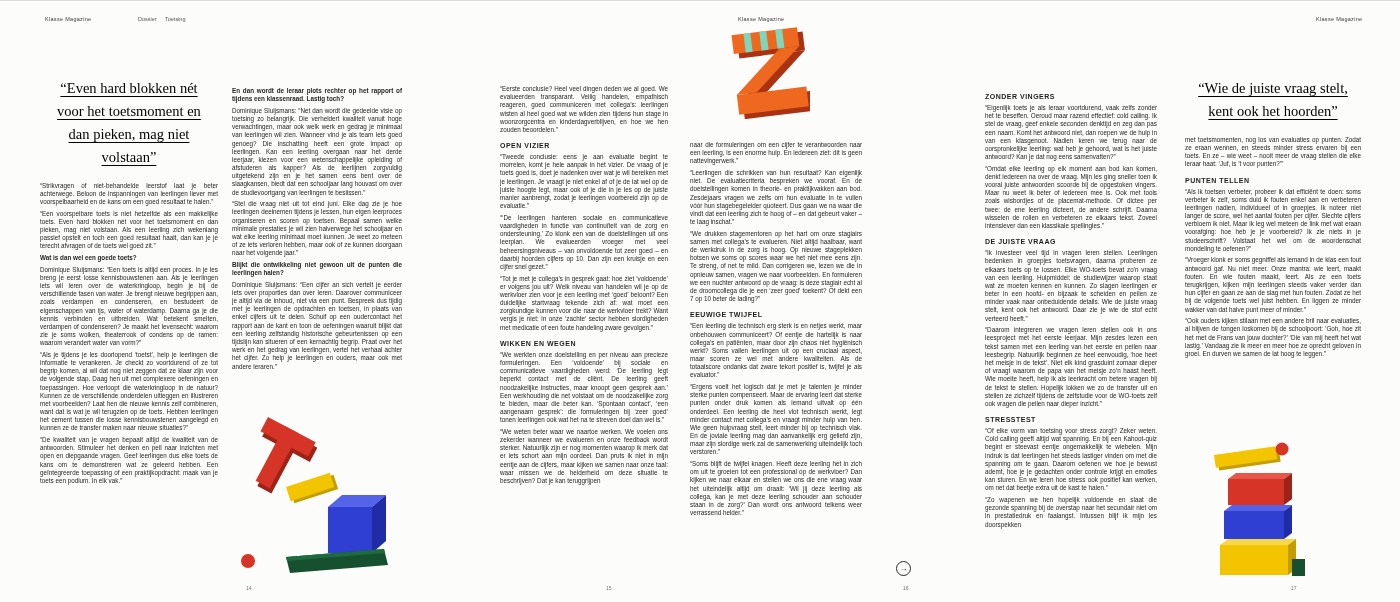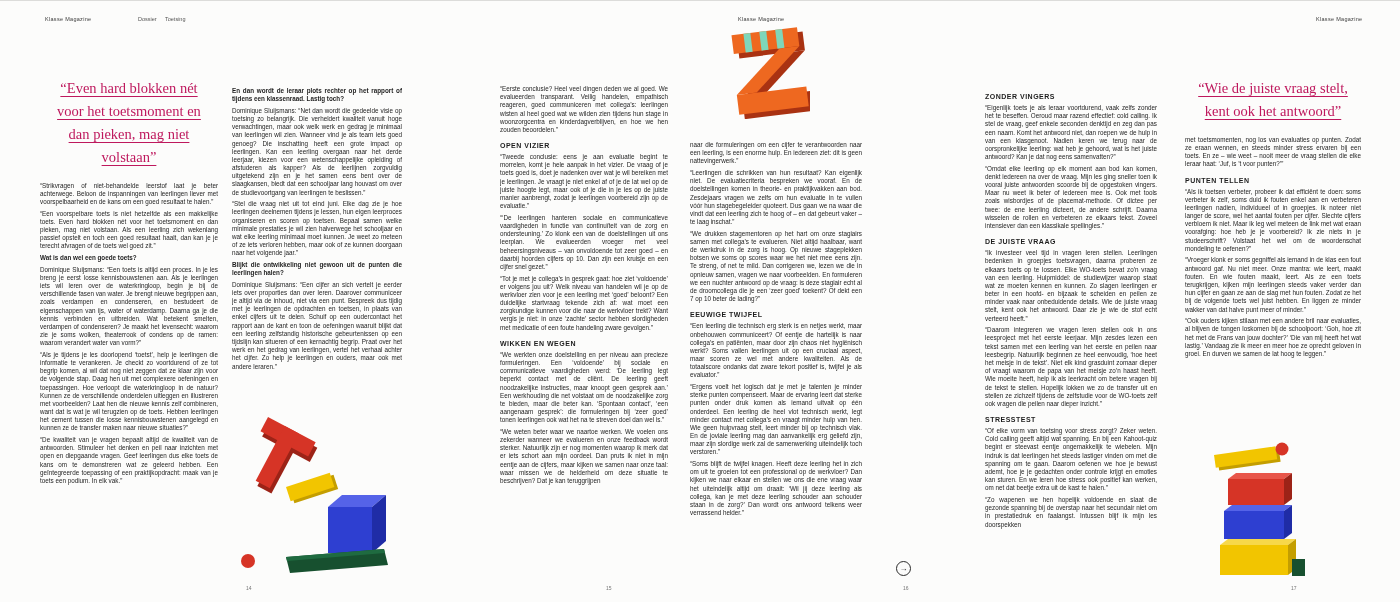--- a/index.html
+++ b/index.html
@@ -15,21 +15,21 @@
   
   .col{
     position:absolute;text-align:justify;
     font-size:6.3px;line-height:1.3;color:#1d1d1d;overflow:hidden;
   }
   .blk-para{margin:0 0 3.5px;}
   .blk-lead{font-weight:bold;margin:0 0 3.5px;}
   .blk-heading{font-size:7px;font-weight:bold;letter-spacing:.5px;margin:7px 0 3px;text-align:left;}
   .blk-pullquote{
     font-family:"Liberation Serif",serif;font-size:14.5px;line-height:1.58;
-    text-align:center;color:#be185d;margin:0 10px 13px;
+    text-align:center;color:#000000;margin:0 10px 13px;
     text-decoration:underline;text-decoration-thickness:1px;text-underline-offset:2.5px;
   }
   .arrow-circle{
     position:absolute;width:13px;height:13px;border:1px solid #2b2b2b;border-radius:50%;
     display:flex;align-items:center;justify-content:center;
     font-size:8px;line-height:1;color:#2b2b2b;background:transparent;
   }
   svg{display:block;}
 </style>
 </head>
@@ -83,21 +83,21 @@
       <p class="blk-para">“Eigenlijk toets je als leraar voortdurend, vaak zelfs zonder het te beseffen. Oeroud maar razend effectief: cold calling. Ik stel de vraag, geef enkele seconden denktijd en zeg dan pas een naam. Komt het antwoord niet, dan roepen we de hulp in van een klasgenoot. Nadien keren we terug naar de oorspronkelijke leerling: wat heb je gehoord, wat is het juiste antwoord? Kan je dat nog eens samenvatten?”</p>
       <p class="blk-para">“Omdat elke leerling op elk moment aan bod kan komen, denkt iedereen na over de vraag. Mijn les ging sneller toen ik vooral juiste antwoorden scoorde bij de opgestoken vingers. Maar nu weet ik beter of iedereen mee is. Ook met tools zoals wisbordjes of de placemat-methode. Of dictee per twee: de ene leerling dicteert, de andere schrijft. Daarna wisselen de rollen en verbeteren ze elkaars tekst. Zoveel intensiever dan een klassikale spellingles.”</p>
       <h3 class="blk-heading">DE JUISTE VRAAG</h3>
       <p class="blk-para">“Ik investeer veel tijd in vragen leren stellen. Leerlingen bedenken in groepjes toetsvragen, daarna proberen ze elkaars toets op te lossen. Elke WO-toets bevat zo’n vraag van een leerling. Hulpmiddel: de studiewijzer waarop staat wat ze moeten kennen en kunnen. Zo slagen leerlingen er beter in een hoofd- en bijzaak te scheiden en peilen ze minder vaak naar onbeduidende details. Wie de juiste vraag stelt, kent ook het antwoord. Daar zie je wie de stof echt verteerd heeft.”</p>
       <p class="blk-para">“Daarom integreren we vragen leren stellen ook in ons leesproject met het eerste leerjaar. Mijn zesdes lezen een tekst samen met een leerling van het eerste en peilen naar leesbegrip. Natuurlijk beginnen ze heel eenvoudig, ‘hoe heet het meisje in de tekst’. Niet elk kind grasduint zomaar dieper of vraagt waarom de papa van het meisje zo’n haast heeft. Wie moeite heeft, help ik als leerkracht om betere vragen bij de tekst te stellen. Hopelijk lokken we zo de transfer uit en stellen ze zichzelf tijdens de zelfstudie voor de WO-toets zelf ook vragen die peilen naar dieper inzicht.”</p>
       <h3 class="blk-heading">STRESSTEST</h3>
       <p class="blk-para">“Of elke vorm van toetsing voor stress zorgt? Zeker weten. Cold calling geeft altijd wat spanning. En bij een Kahoot-quiz begint er steevast eentje ongemakkelijk te wiebelen. Mijn indruk is dat leerlingen het steeds lastiger vinden om met die spanning om te gaan. Daarom oefenen we hoe je bewust ademt, hoe je je gedachten onder controle krijgt en emoties kan sturen. En we leren hoe stress ook positief kan werken, om net dat beetje extra uit de kast te halen.”</p>
       <p class="blk-para">“Zo wapenen we hen hopelijk voldoende en slaat die gezonde spanning bij de overstap naar het secundair niet om in prestatiedruk en faalangst. Intussen blijf ik mijn les doorspekken</p>
     </div>
   <div class="col" style="left:1185px;top:76px;width:176px;height:356px">
-      <div class="blk-pullquote">“Wie de juiste vraag stelt, kent ook het antwoord”</div>
+      <div class="blk-pullquote">“Wie de juiste vraag stelt, kent ook het hoorden”</div>
       <p class="blk-para">met toetsmomenten, nog los van evaluaties op punten. Zodat ze eraan wennen, en steeds minder stress ervaren bij een toets. En ze – wie weet – nooit meer de vraag stellen die elke leraar haat: ‘Juf, is ’t voor punten?’”</p>
       <h3 class="blk-heading">PUNTEN TELLEN</h3>
       <p class="blk-para">“Als ik toetsen verbeter, probeer ik dat efficiënt te doen: soms verbeter ik zelf, soms duid ik fouten enkel aan en verbeteren leerlingen nadien, individueel of in groepjes. Ik noteer niet langer de score, wel het aantal fouten per cijfer. Slechte cijfers verbloem ik niet. Maar ik leg wel meteen de link met wat eraan voorafging: hoe heb je je voorbereid? Ik zie niets in je studeerschrift? Volstaat het wel om de woordenschat mondeling te oefenen?”</p>
       <p class="blk-para">“Vroeger klonk er soms gegniffel als iemand in de klas een fout antwoord gaf. Nu niet meer. Onze mantra: wie leert, maakt fouten. En wie fouten maakt, leert. Als ze een toets terugkrijgen, kijken mijn leerlingen steeds vaker verder dan hun cijfer en gaan ze aan de slag met hun fouten. Zodat ze het bij de volgende toets wel juist hebben. En liggen ze minder wakker van dat halve punt meer of minder.”</p>
       <p class="blk-para">“Ook ouders kijken stilaan met een andere bril naar evaluaties, al blijven de tongen loskomen bij de schoolpoort: ‘Goh, hoe zit het met de Frans van jouw dochter?’ ‘Die van mij heeft het wat lastig.’ Vandaag zie ik meer en meer hoe ze oprecht geloven in groei. En durven we samen de lat hoog te leggen.”</p>
     </div>
 
   <div class="arrow-circle" style="left:896px;top:560px">
     <span>→</span>
   </div>

